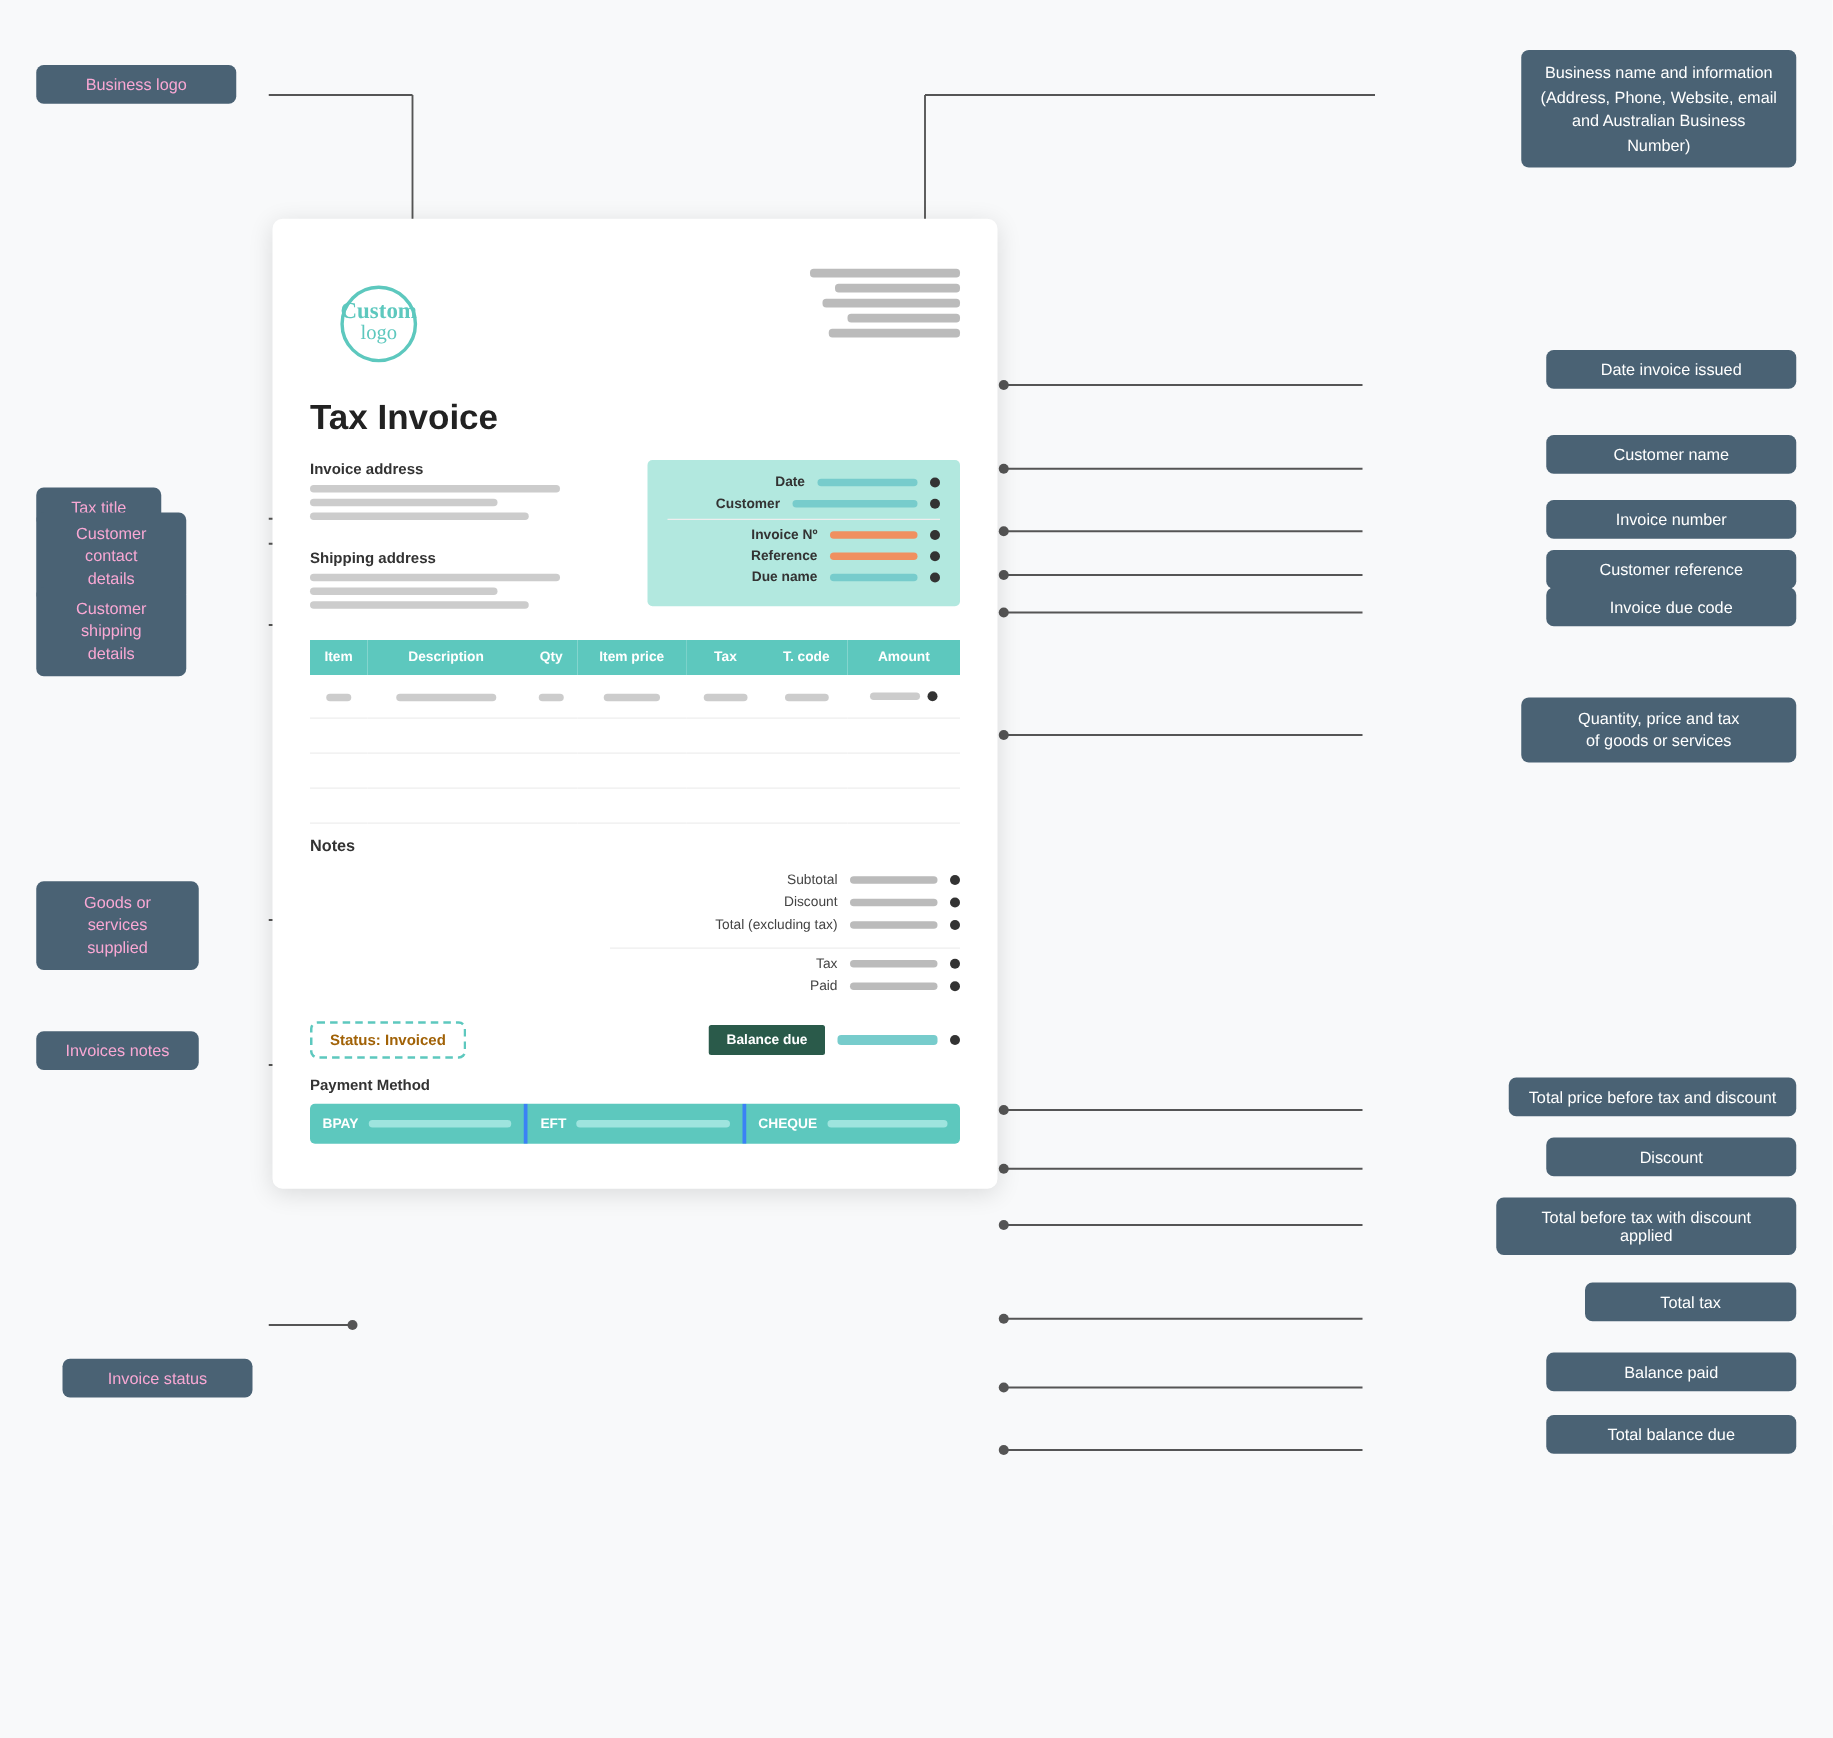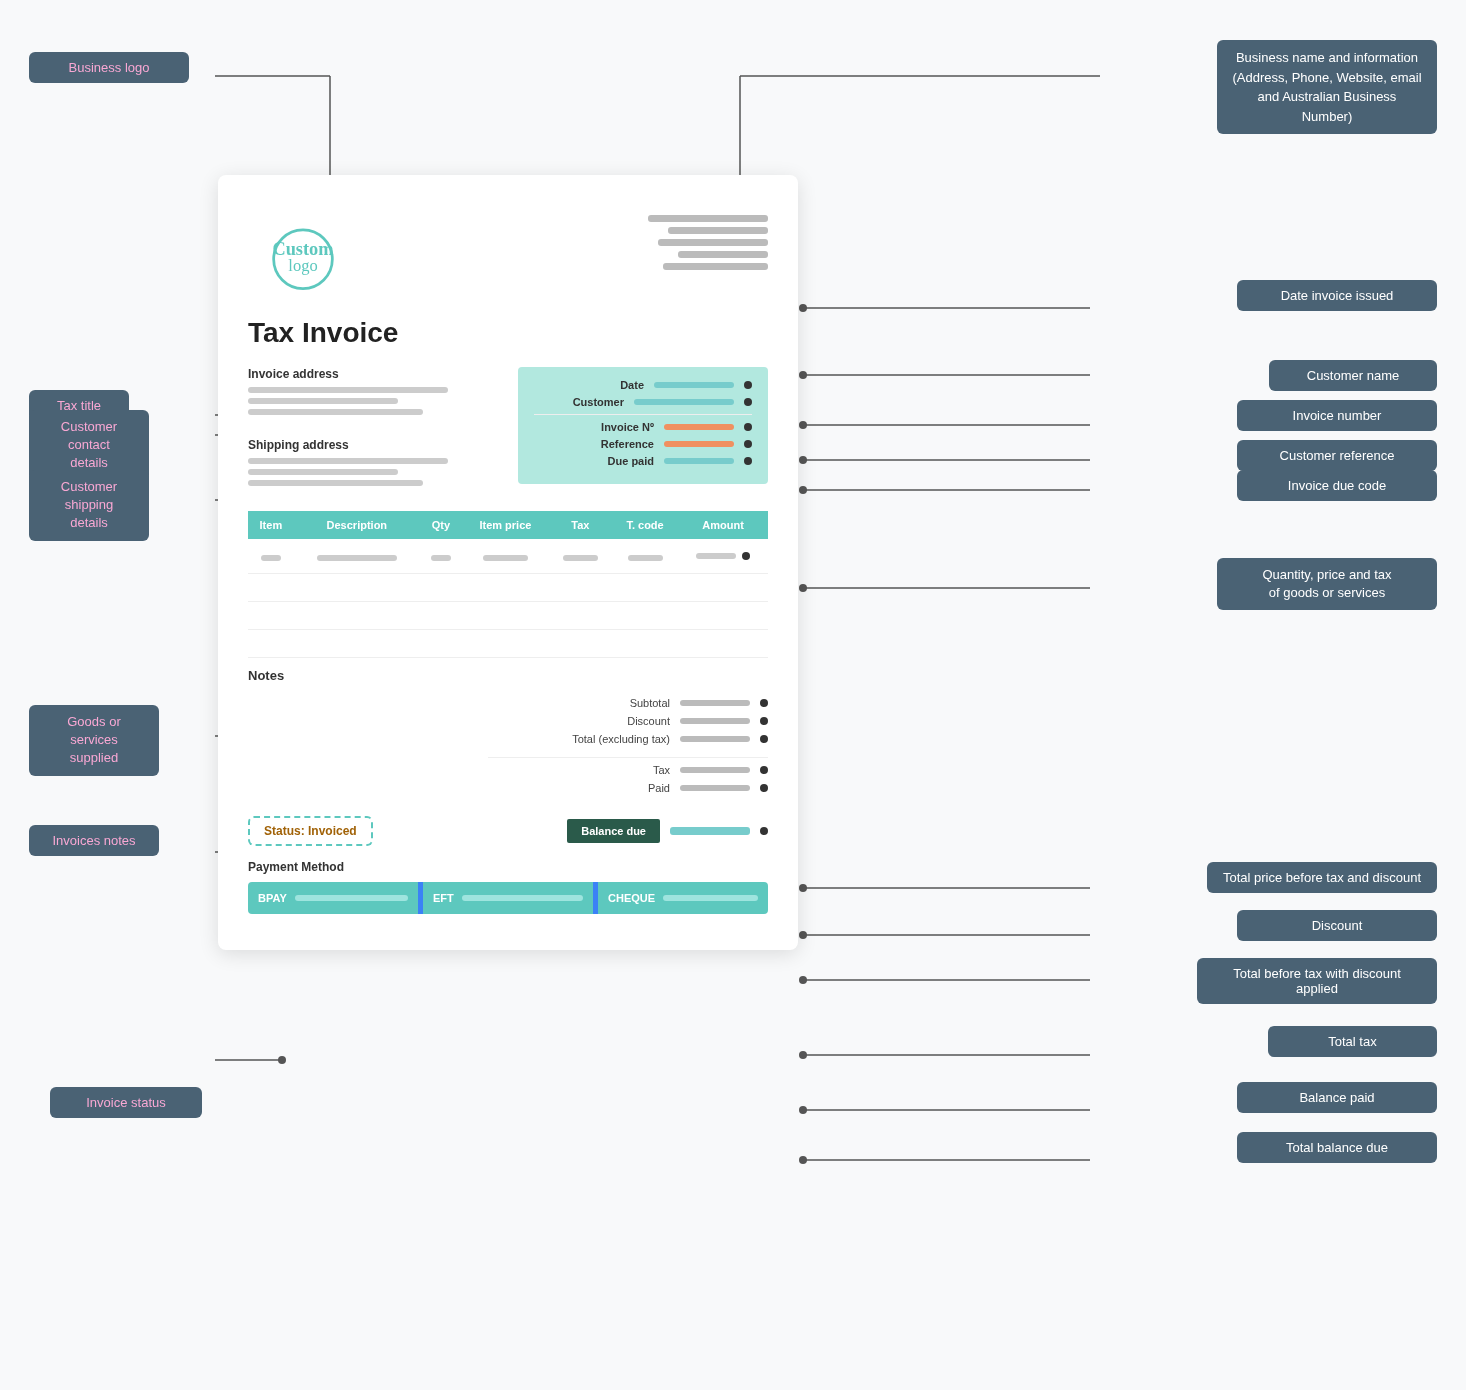--- a/index.html
+++ b/index.html
@@ -309,21 +309,21 @@
       border-radius: 4px;
       overflow: hidden;
     }
 
     .payment-method {
       flex: 1;
       padding: 10px 10px;
       display: flex;
       align-items: center;
       gap: 8px;
-      border-right: 5px solid #3b82f6;
+      border-right: 3px solid #3b82f6;
     }
 
     .payment-method:last-child {
       border-right: none;
     }
 
     .payment-name {
       font-size: 11px;
       font-weight: 700;
       color: #fff;
@@ -440,21 +440,21 @@
   <div class="label-box" style="left:29px; top:825px; width:130px;">Invoices notes</div>
 
   <div class="label-box" style="left:29px; top:1087px; width:152px;margin-left:21px;">Invoice status</div>
 
   <div class="label-box-right" style="right:29px; top:40px; width:220px; white-space:pre-line; line-height:1.5; text-align:center; background:#4a6274; color:#fff; border-radius:6px; padding:8px 14px; font-size:13px; font-weight:500;">Business name and information
 (Address, Phone, Website, email
 and Australian Business Number)</div>
 
   <div class="label-box-right" style="right:29px; top:280px; width:200px;">Date invoice issued</div>
 
-  <div class="label-box-right" style="right:29px; top:360px; width:168px;">Customer name</div>
+  <div class="label-box-right" style="right:29px; top:348px; width:200px;">Customer name</div>
 
   <div class="label-box-right" style="right:29px; top:400px; width:200px;">Invoice number</div>
 
   <div class="label-box-right" style="right:29px; top:440px; width:200px;">Customer reference</div>
 
   <div class="label-box-right" style="right:29px; top:470px; width:200px;">Invoice due code</div>
 
   <div class="label-box-right" style="right:29px; top:558px; width:220px; white-space:pre-line; line-height:1.4; text-align:center;">Quantity, price and tax
 of goods or services</div>
 
@@ -522,21 +522,21 @@
             <span class="meta-label">Invoice Nº</span>
             <div class="meta-value-line" style="width:70px; background:#f09060;"></div>
             <div class="meta-dot"></div>
           </div>
           <div class="meta-row">
             <span class="meta-label">Reference</span>
             <div class="meta-value-line" style="width:70px; background:#f09060;"></div>
             <div class="meta-dot"></div>
           </div>
           <div class="meta-row">
-            <span class="meta-label">Due paid</span>
+            <span class="meta-label">Due name</span>
             <div class="meta-value-line" style="width:70px;"></div>
             <div class="meta-dot"></div>
           </div>
         </div>
       </div>
     </div>
 
     <table class="invoice-table">
       <thead>
         <tr>

